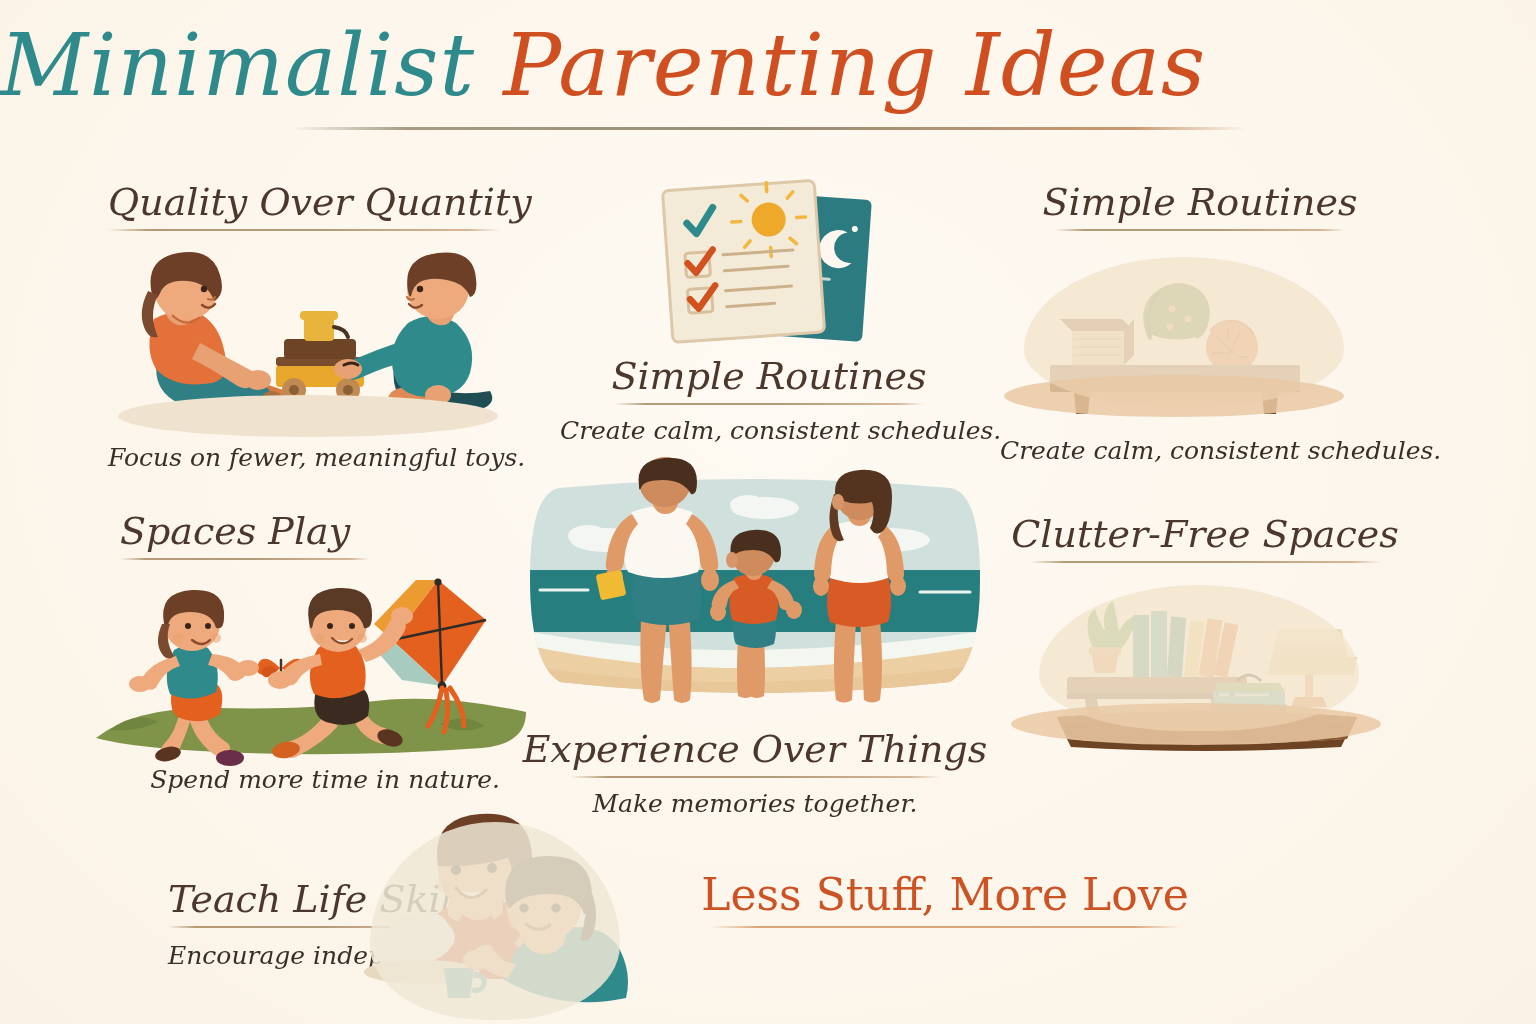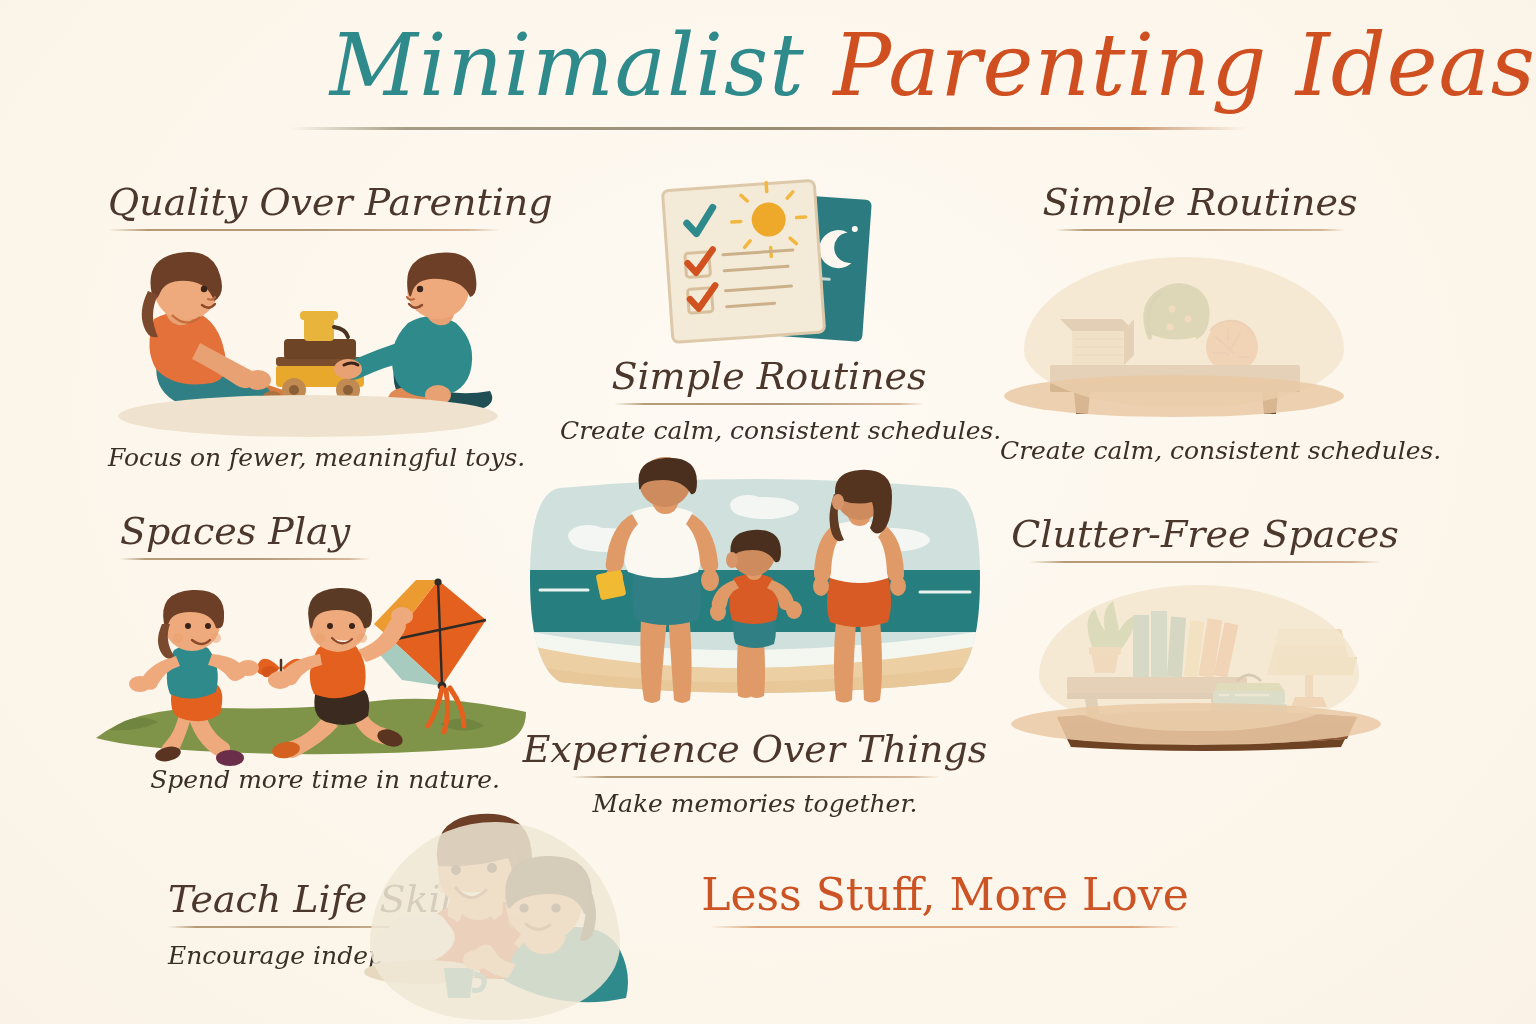--- a/index.html
+++ b/index.html
@@ -19,21 +19,21 @@
     inset: 0;
     background: radial-gradient(ellipse at 50% 40%, #fefaf3 0%, #fcf5ea 70%, #faf2e6 100%);
   }
 
   
   #title-wrap {
     position: absolute;
     top: 18px;
     left: 0;
     width: 100%;
-    text-align: right;
+    text-align: left;
   }
   #main-title {
     font-family: "DejaVu Serif", serif;
     font-size: 86px;
     font-style: italic;
     font-weight: 400;
     letter-spacing: 1px;
     line-height: 1.1;
     white-space: nowrap;
   }
@@ -139,21 +139,21 @@
 
   <div id="title-wrap">
     <div id="main-title">
       <span class="t-teal">Minimalist </span><span class="t-orange">Parenting Ideas</span>
     </div>
     <div id="title-rule"></div>
   </div>
 
   <div class="card" style="left:108px; top:183px; width:400px;">
 
-    <div class="card-heading" style="text-align:left;">Quality Over Parenting</div>
+    <div class="card-heading" style="text-align:left;">Quality Over Quantity</div>
     <div class="heading-rule" style="width:392px;"></div>
 
     <div class="illus" style="width:400px; height:185px; margin-top:16px;">
       <div class="rug" style="left:10px; top:148px; width:380px; height:42px; background:#efe3cf;"></div>
 
       <svg width="400" height="190" viewBox="0 0 400 190">
 
         <path d="M58 132 q12 28 52 30 q40 2 64 -6 q8 -3 4 -12 q-30 -12 -62 -14 q-34 -2 -58 2 z" fill="#d97a3e"></path>
         <path d="M50 108 q-8 34 20 48 q36 14 86 4 q10 -3 6 -16 q-10 -14 -52 -18 q-44 -4 -60 -18 z" fill="#2f7f85"></path>
 

